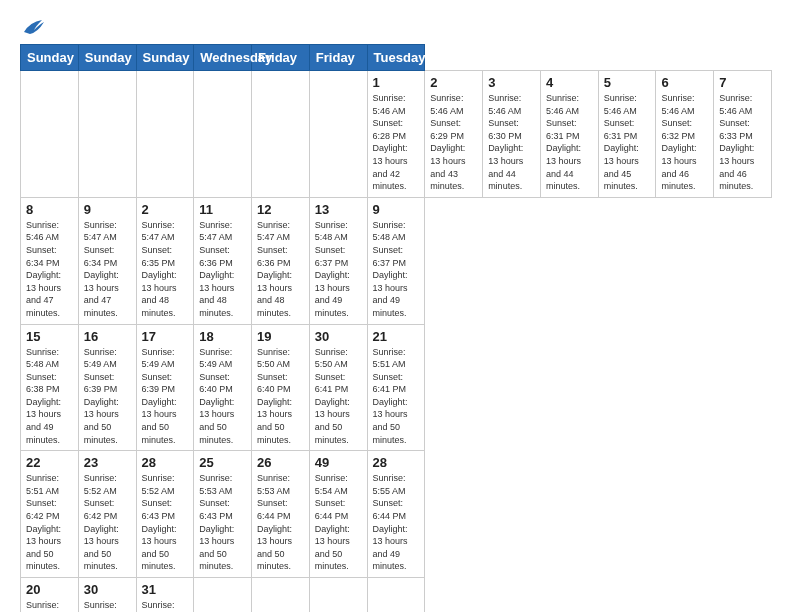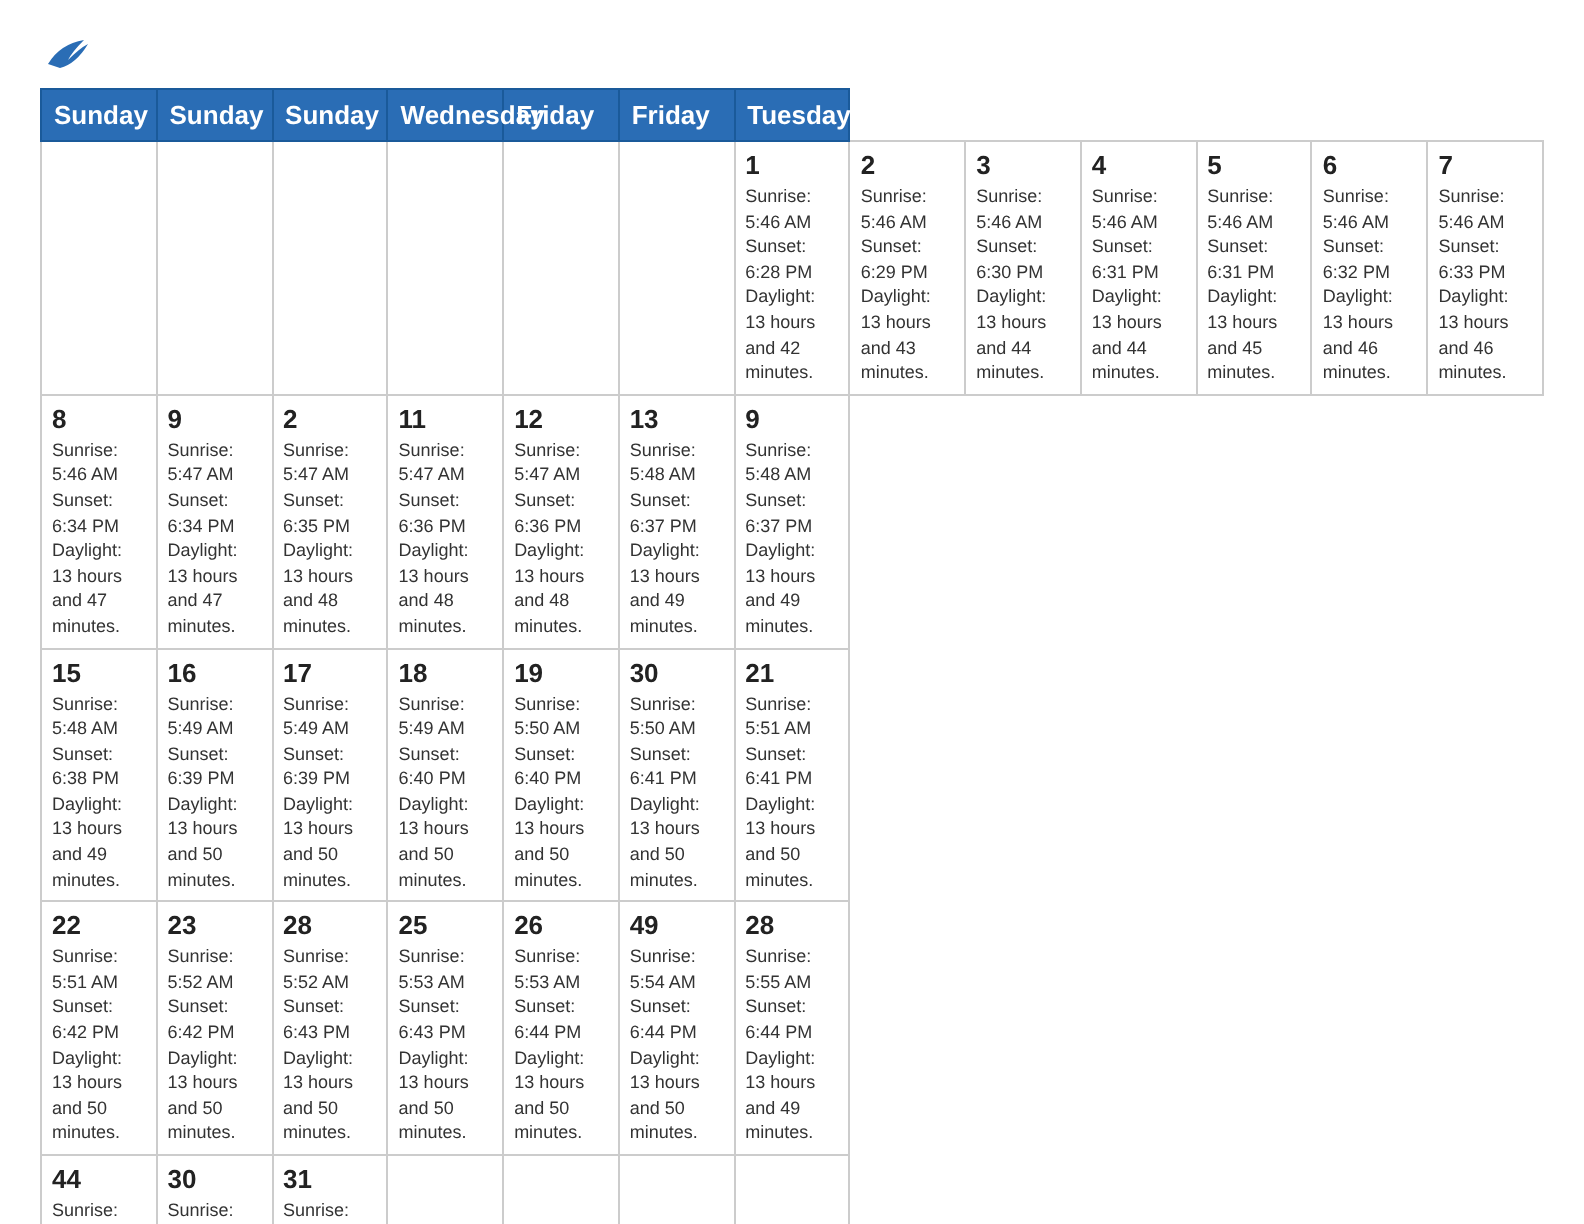--- a/index.html
+++ b/index.html
@@ -257,21 +257,21 @@
             <span class="day-number">49</span>
             <div class="day-info">Sunrise: 5:54 AM<br>Sunset: 6:44 PM<br>Daylight: 13 hours and 50 minutes.</div>
           </td>
           <td>
             <span class="day-number">28</span>
             <div class="day-info">Sunrise: 5:55 AM<br>Sunset: 6:44 PM<br>Daylight: 13 hours and 49 minutes.</div>
           </td>
         </tr>
         <tr class="week-row">
           <td>
-            <span class="day-number">44</span>
+            <span class="day-number">20</span>
             <div class="day-info">Sunrise: 5:55 AM<br>Sunset: 6:45 PM<br>Daylight: 13 hours and 49 minutes.</div>
           </td>
           <td>
             <span class="day-number">30</span>
             <div class="day-info">Sunrise: 5:56 AM<br>Sunset: 6:45 PM<br>Daylight: 13 hours and 49 minutes.</div>
           </td>
           <td>
             <span class="day-number">31</span>
             <div class="day-info">Sunrise: 5:57 AM<br>Sunset: 6:45 PM<br>Daylight: 13 hours and 48 minutes.</div>
           </td>

